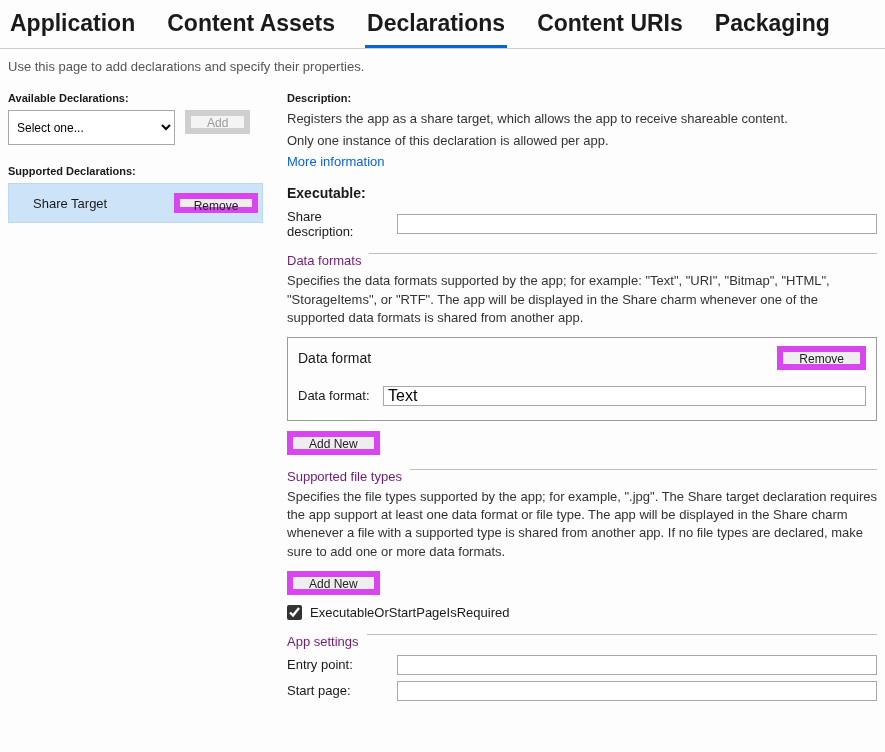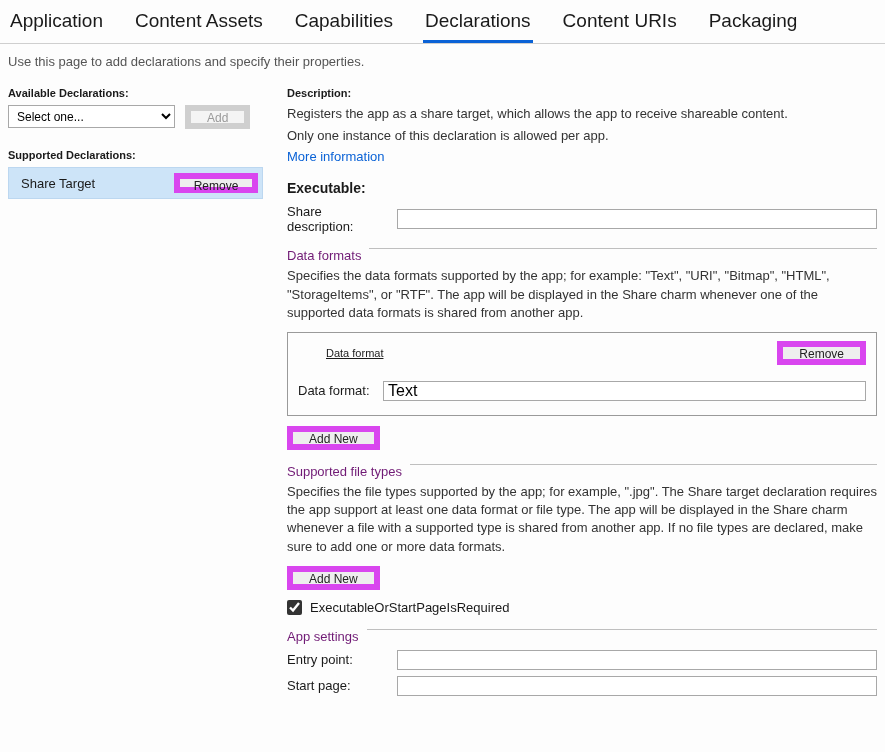--- a/index.html
+++ b/index.html
@@ -9,22 +9,22 @@
     font-size: 13px;
     background: #fdfdfd;
     color: #1a1a1a;
     width: 885px;
   }
   .tabs {
     display: flex;
     gap: 28px;
     padding: 4px 8px 0 8px;
     border-bottom: 1px solid #cfcfcf;
-    font-size: 19px;
-    font-weight: 400;
+    font-size: 23px;
+    font-weight: 700;
   }
   .tab {
     padding: 6px 2px 8px 2px;
     cursor: pointer;
     color: #1a1a1a;
     border-bottom: 3px solid transparent;
   }
   .tab.active {
     border-bottom: 3px solid #0a62d6;
   }
@@ -48,21 +48,21 @@
     margin-bottom: 6px;
     margin-top: 0;
   }
   .available-row {
     display: flex;
     gap: 10px;
     margin-bottom: 20px;
   }
   select.dropdown {
     width: 167px;
-    height: 23px;
+    height: 35px;
     font-size: 12px;
     border: 1px solid #a8a8a8;
     background: #fff;
     padding: 0 4px;
   }
   .btn {
     font-family: inherit;
     font-size: 12px;
     height: 24px;
     padding: 0 16px;
@@ -76,22 +76,22 @@
     border-color: #cfcfcf;
     background: #f4f4f4;
     cursor: default;
   }
   .supported-item {
     display: flex;
     align-items: center;
     justify-content: space-between;
     background: #cde4f8;
     border: 1px solid #bcd7f0;
-    padding: 3px 4px 3px 12px;
-    height: 32px;
+    padding: 3px 4px 3px 24px;
+    height: 40px;
   }
   .supported-item .btn {
     width: 84px;
     height: 20px;
     padding: 0;
   }
   .desc-text {
     color: #333;
     margin: 2px 0 4px 0;
     line-height: 1.4;
@@ -142,23 +142,21 @@
     padding: 8px 10px;
     margin-bottom: 10px;
   }
   .boxed-header {
     display: flex;
     justify-content: space-between;
     align-items: center;
     margin-bottom: 16px;
   }
   .boxed-header .title {
-    text-decoration: underline;
-    font-size: 11px;
-    margin-left: 28px;
+    font-size: 14px;
   }
   .boxed .field-row label { width: 85px; }
   .check-row {
     display: flex;
     align-items: center;
     gap: 8px;
     margin: 10px 0;
   }
   .check-row input[type=checkbox] {
     width: 15px;
@@ -166,21 +164,20 @@
     margin: 0;
     accent-color: #333;
   }
 </style>
 </head>
 <body>
 
 <div class="tabs">
   <div class="tab">Application</div>
   <div class="tab">Content Assets</div>
-  <div class="tab">Capabilities</div>
   <div class="tab active">Declarations</div>
   <div class="tab">Content URIs</div>
   <div class="tab">Packaging</div>
 </div>
 
 <div class="page">
   <div class="intro">Use this page to add declarations and specify their properties.</div>
 
   <div class="columns">
 

